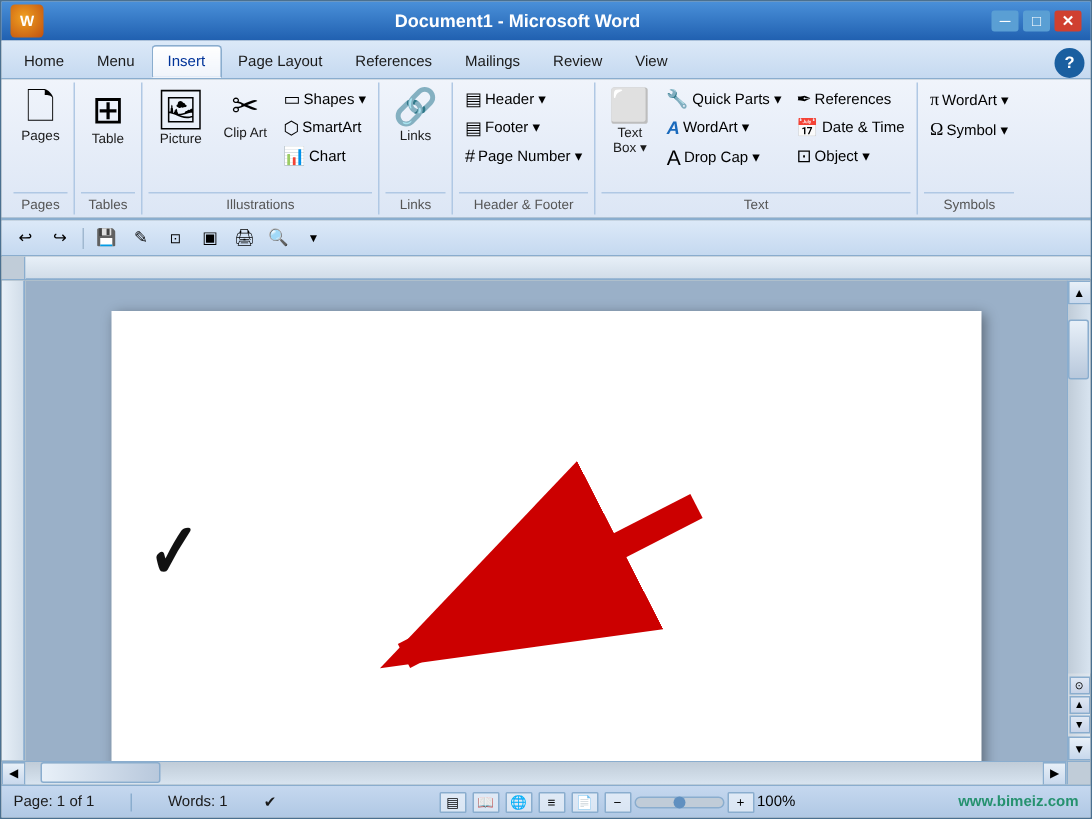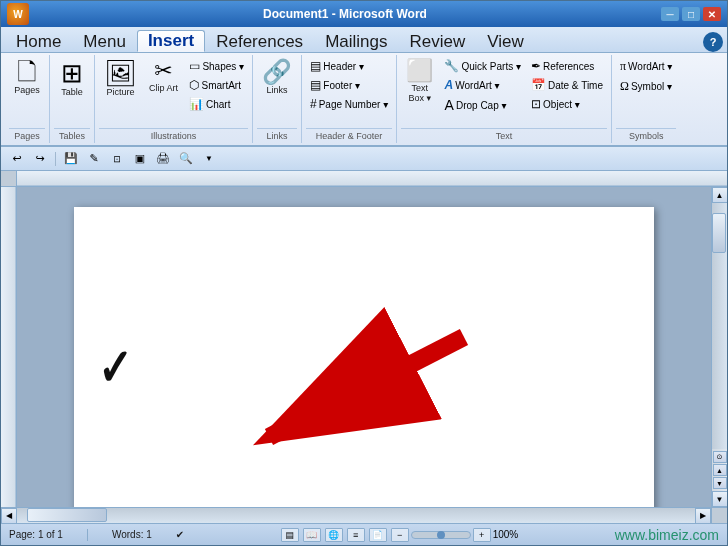--- a/index.html
+++ b/index.html
@@ -41,34 +41,34 @@
     .ribbon-tabs {
       background: linear-gradient(to bottom, #dce9f8 0%, #c5d9f0 100%);
       height: 26px;
       display: flex;
       align-items: flex-end;
       padding: 0 4px;
       border-bottom: 1px solid #8aadce;
     }
     .tab {
       padding: 4px 10px;
-      font-size: 17px;
+      font-size: 10px;
       cursor: pointer;
       border: 1px solid transparent;
       border-bottom: none;
       border-radius: 3px 3px 0 0;
       color: #1a1a1a;
       height: 22px;
       display: flex; align-items: center;
     }
     .tab.active {
       background: linear-gradient(to bottom, #ffffff 0%, #f0f4fb 100%);
       border-color: #8aadce;
       border-bottom: 1px solid #f0f4fb;
-      font-weight: bold;
+      font-weight: normal;
       color: #003399;
     }
     .tab-help {
       margin-left: auto;
       width: 20px; height: 20px;
       background: #1a5fa0;
       border-radius: 50%;
       color: white;
       display: flex; align-items: center; justify-content: center;
       font-size: 11px; font-weight: bold;
@@ -353,20 +353,21 @@
       <div class="win-btn minimize">─</div>
       <div class="win-btn maximize">□</div>
       <div class="win-btn close">✕</div>
     </div>
   </div>
 
   <div class="ribbon-tabs">
     <div class="tab">Home</div>
     <div class="tab">Menu</div>
     <div class="tab active">Insert</div>
+    <div class="tab">Page Layout</div>
     <div class="tab">References</div>
     <div class="tab">Mailings</div>
     <div class="tab">Review</div>
     <div class="tab">View</div>
     <div class="tab-help">?</div>
   </div>
 
   <div class="ribbon">
 
     <div class="ribbon-group">
@@ -593,16 +594,16 @@
       <div class="zoom-slider">
         <div class="view-btn">−</div>
         <div style="width:60px;height:8px;background:#c0ccd8;border:1px solid #8aadce;border-radius:4px;position:relative;">
           <div style="width:8px;height:8px;background:#6090c0;border-radius:50%;position:absolute;left:50%;top:-1px;transform:translateX(-50%);"></div>
         </div>
         <div class="view-btn">+</div>
         <span class="zoom-label">100%</span>
       </div>
     </div>
 
-    <span style="margin-left:auto;font-size:14px;color:rgba(0,130,80,0.8);font-weight:normal;text-align:right;">www.bimeiz.com</span>
+    <span style="margin-left:auto;font-size:10px;color:rgba(0,130,80,0.8);font-weight:bold;text-align:right;">www.bimeiz.com</span>
   </div>
 
 </div>
 
 </body></html>

